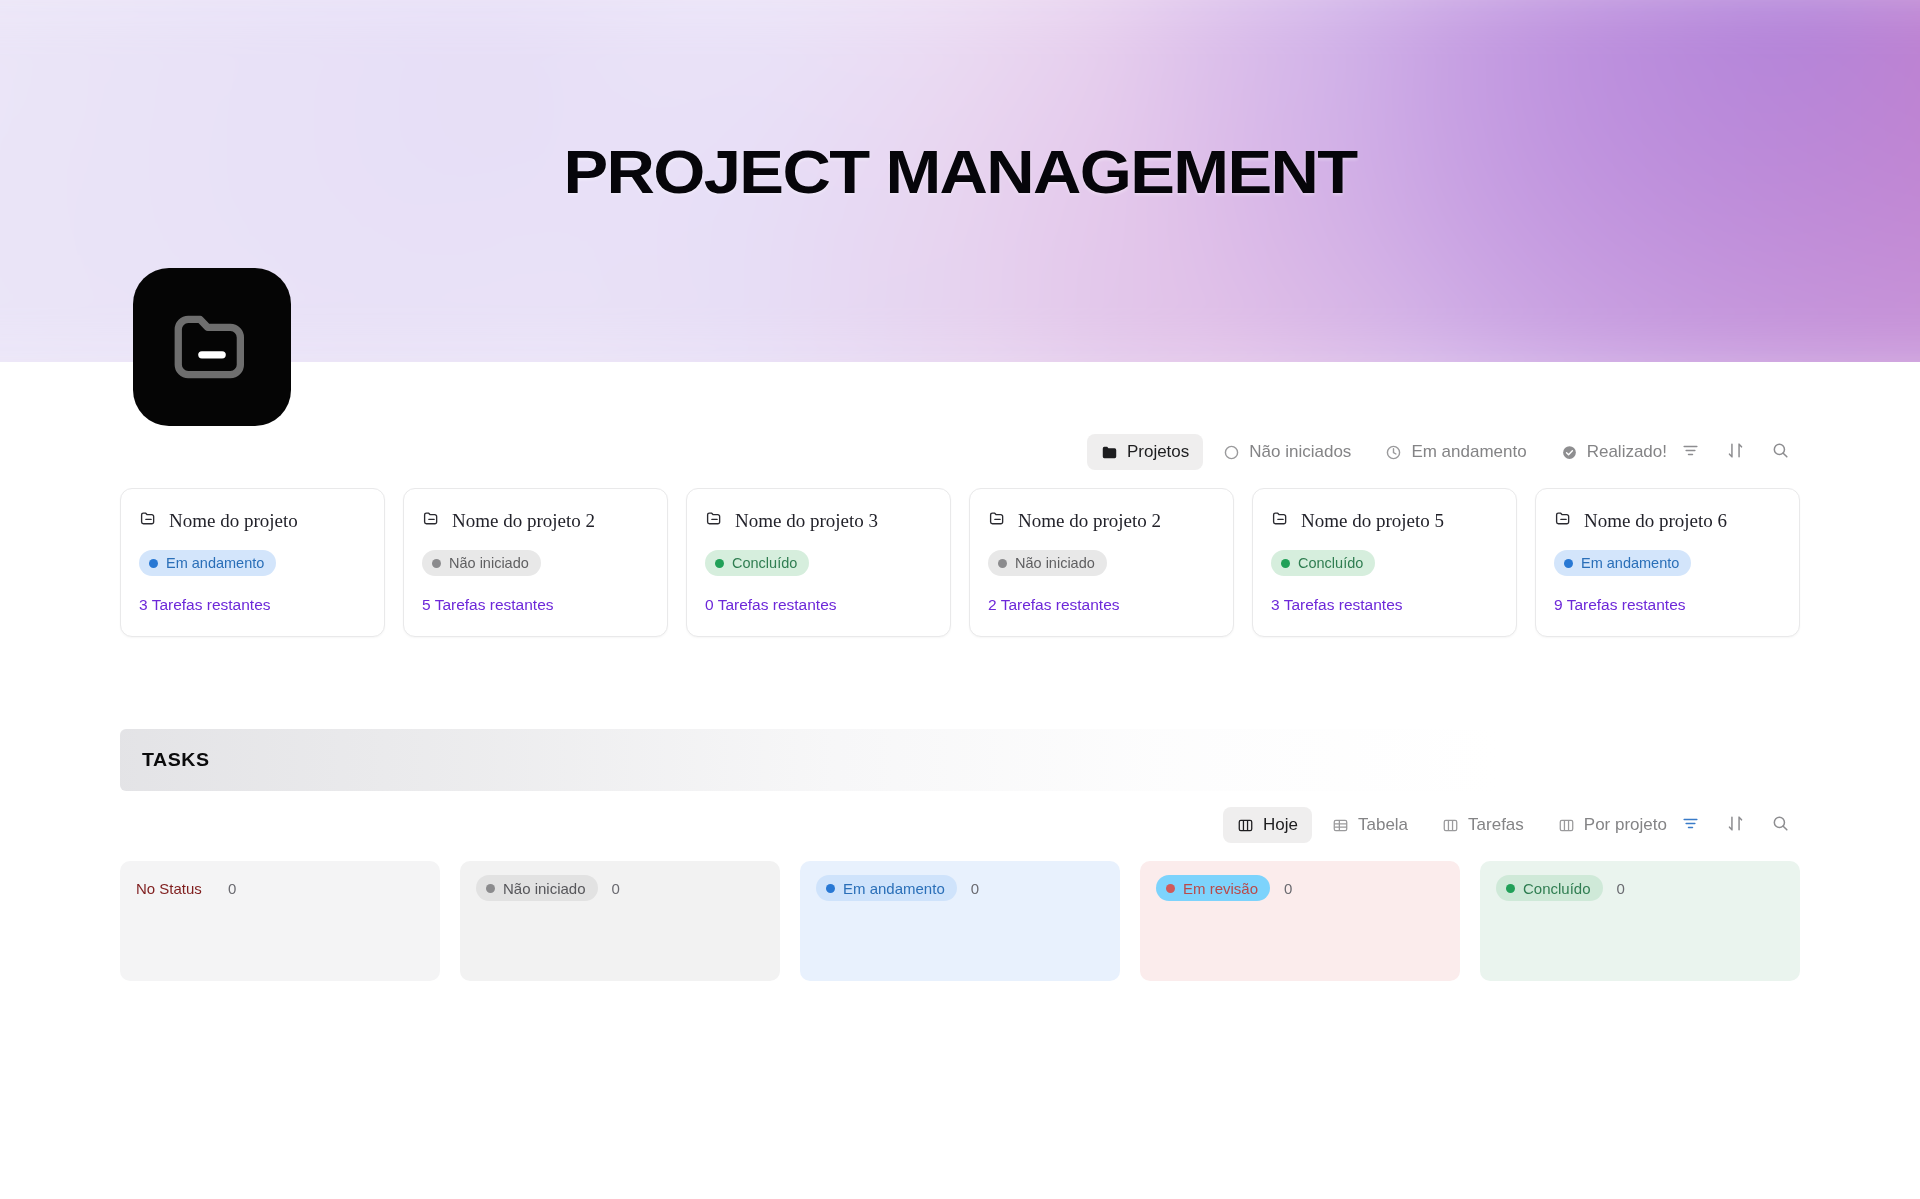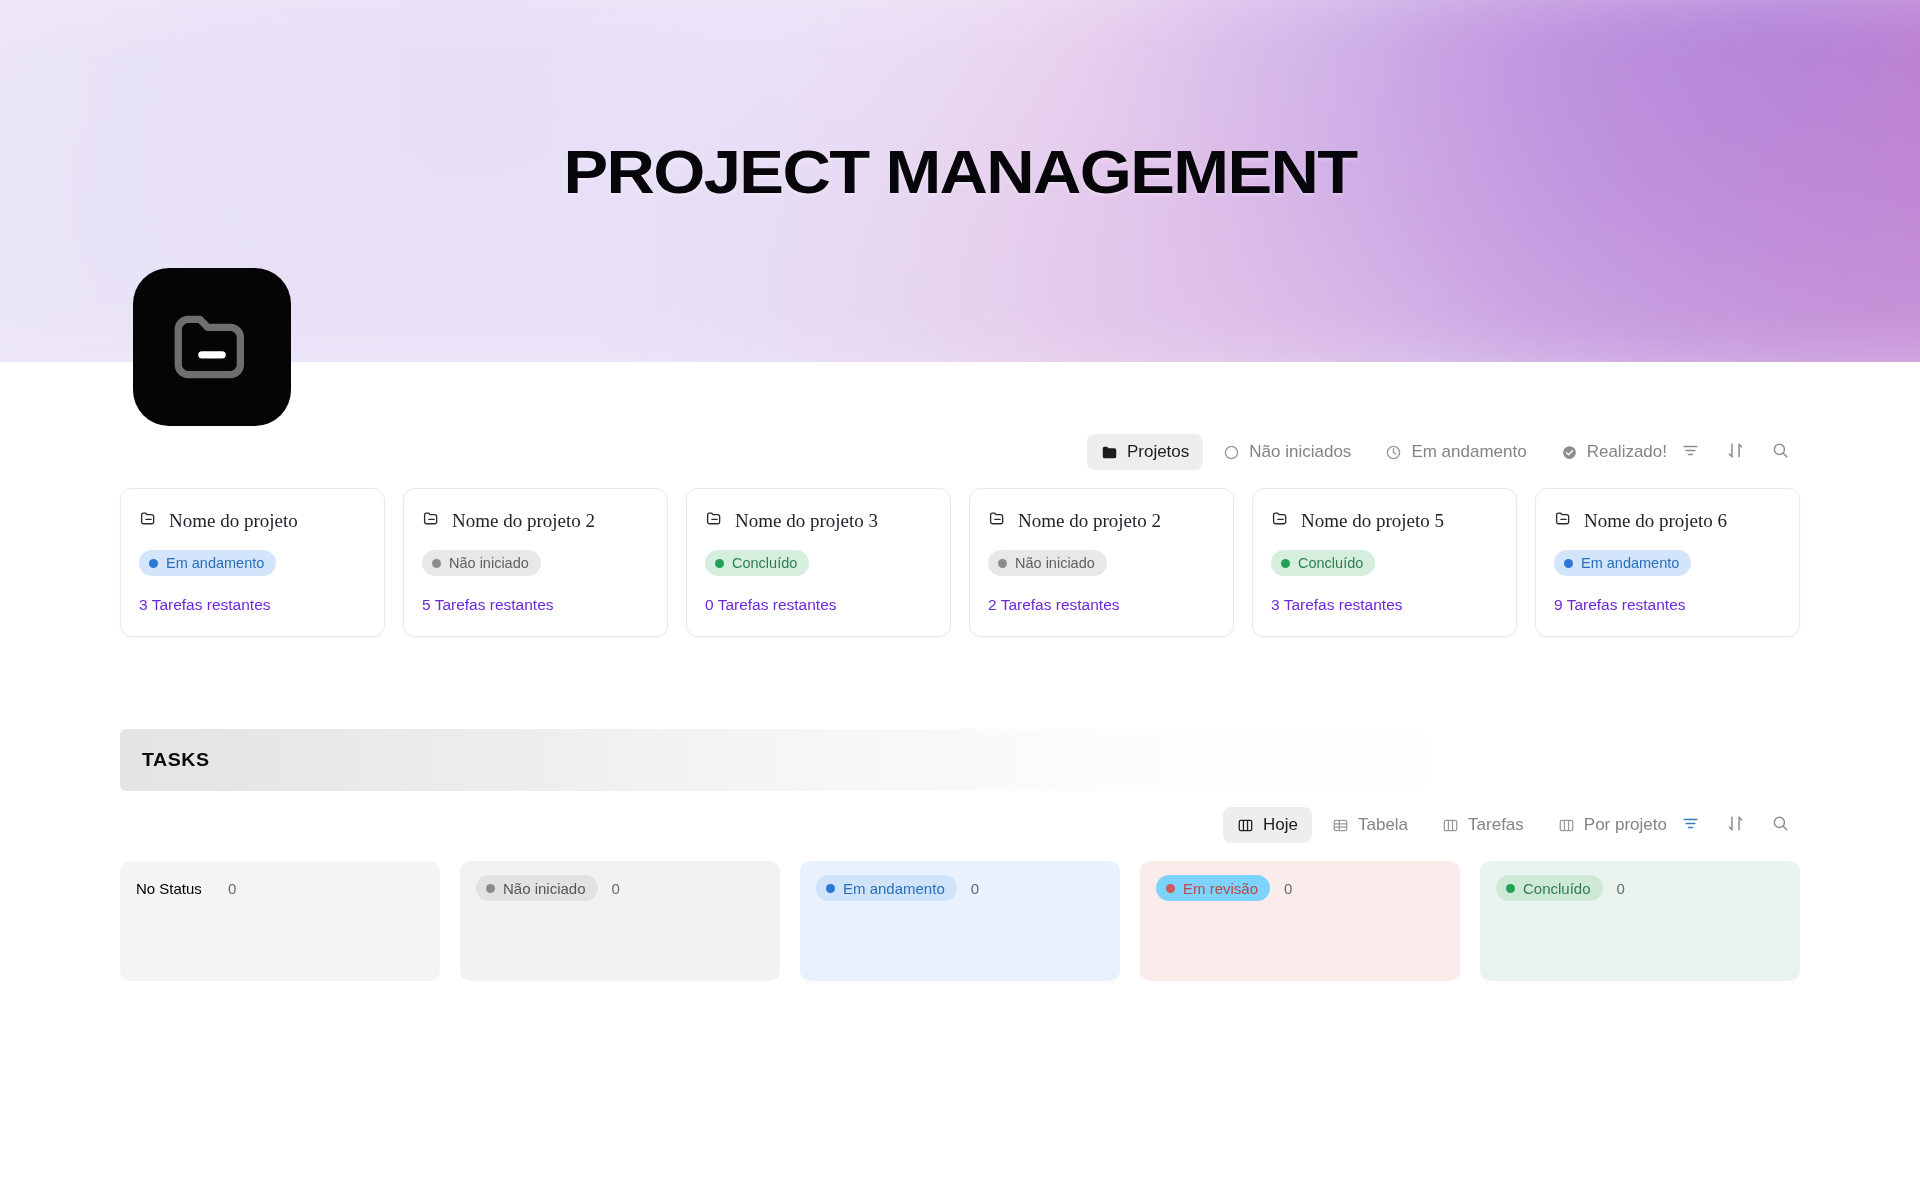--- a/index.html
+++ b/index.html
@@ -240,21 +240,21 @@
   .kchip {
     display: inline-flex;
     align-items: center;
     gap: 8px;
     height: 26px;
     padding: 0 12px 0 10px;
     border-radius: 13px;
     font-size: 15px;
     white-space: nowrap;
   }
-  .kchip.plain  { background: transparent; color: #000000; padding-left: 0; text-align: center; }
+  .kchip.plain  { background: transparent; color: #7f1d1d; padding-left: 0; text-align: center; }
   .kchip.greyc  { background: #e2e2e2; color: #56565a; }
   .kchip.bluec  { background: #cfe3fb; color: #2a6fb8; }
   .kchip.redc   { background: #7dd3fc; color: #b94a4a; }
   .kchip.greenc { background: #cfe9d8; color: #2f7d51; }
   .kchip .dot { width: 9px; height: 9px; border-radius: 50%; flex: 0 0 auto; }
   .kchip.greyc  .dot { background: #8b8b8d; }
   .kchip.bluec  .dot { background: #2878d4; }
   .kchip.redc   .dot { background: #d05a5a; }
   .kchip.greenc .dot { background: #21a058; }
   .kcount { font-size: 15px; color: #6a6a70; }

